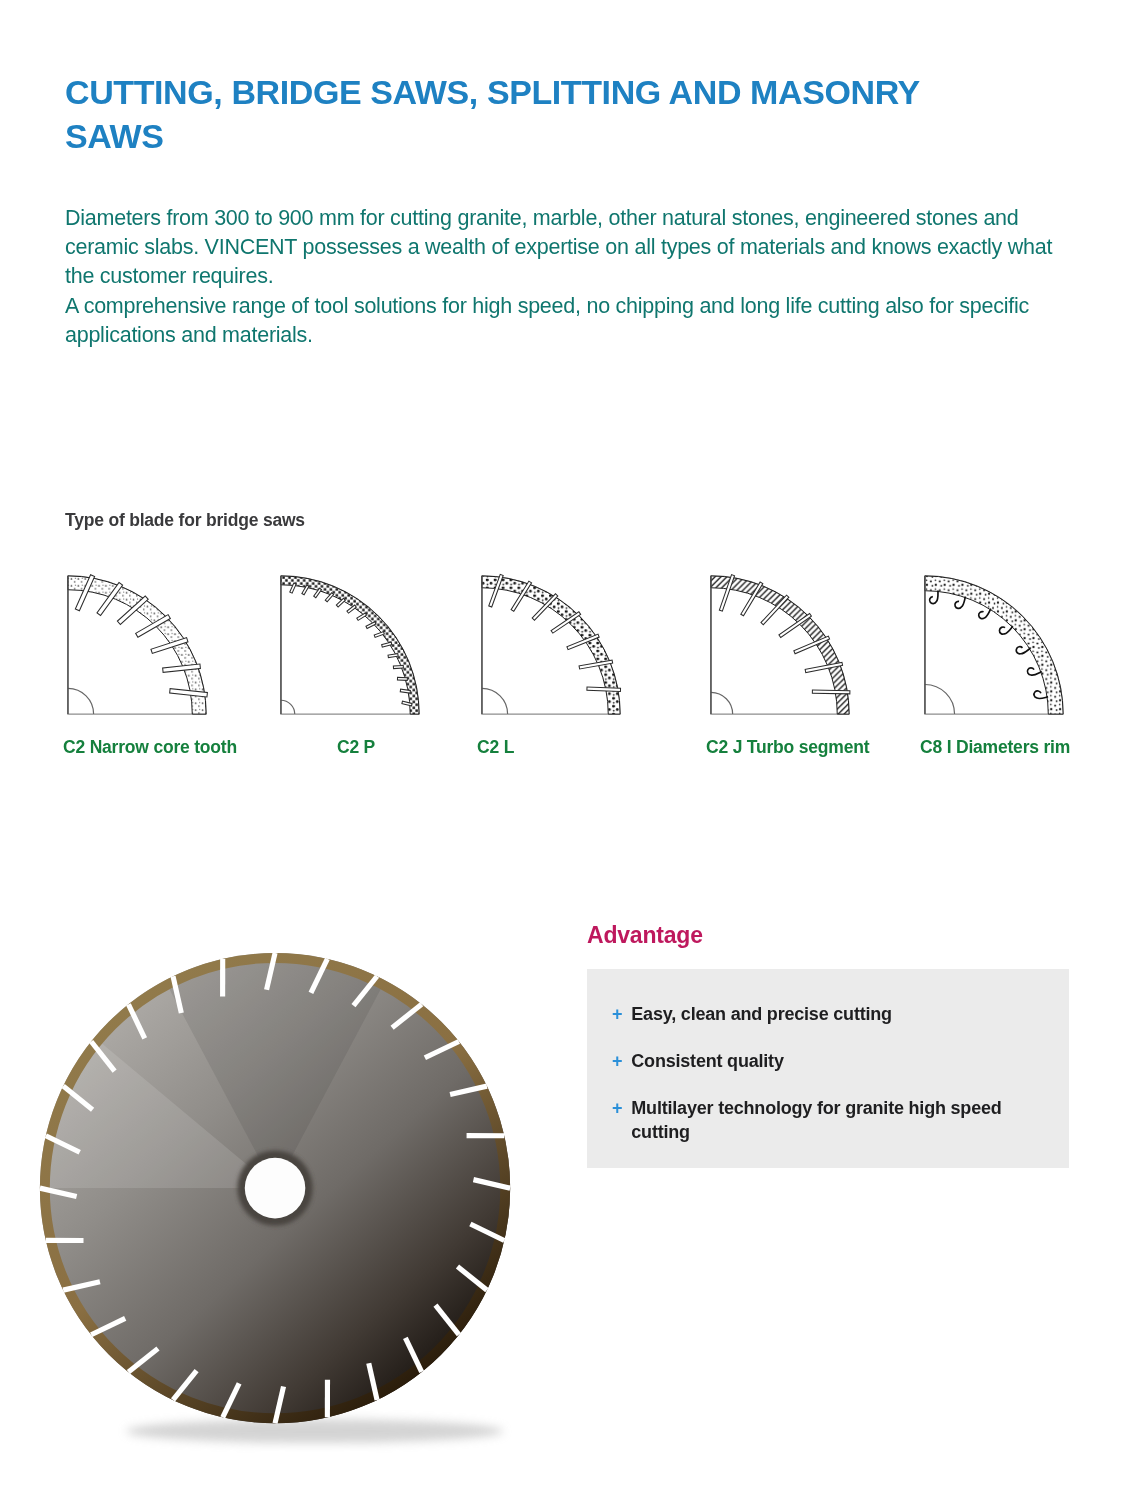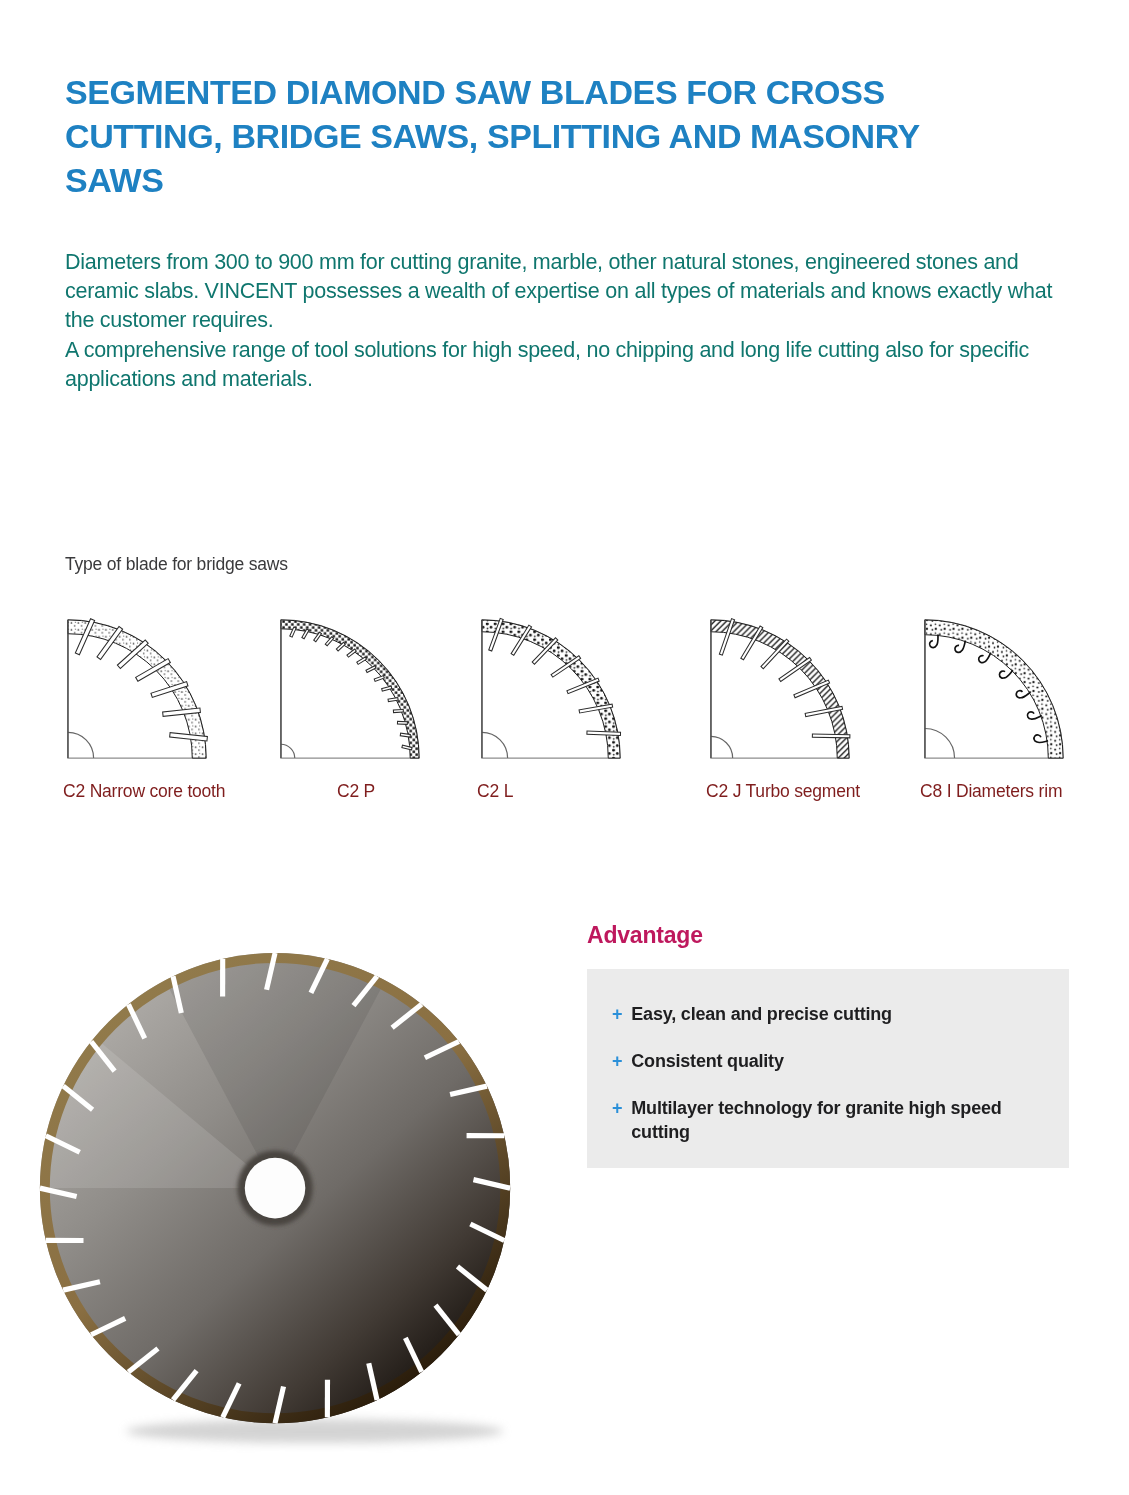--- a/index.html
+++ b/index.html
@@ -24,37 +24,37 @@
     width:1008px;
     color:#0f766e;
     font-size:21.5px;
     line-height:29.2px;
     letter-spacing:-0.25px;
   }
   .section-label{
     margin:160px 0 0 65px;
     color:#3a3a3c;
     font-size:17.5px;
-    font-weight:normal;
+    font-weight:bold;
     letter-spacing:-0.2px;
   }
   .blade-row{
     position:relative;
     margin-top:38px;
     height:210px;
   }
   .blade-fig{
     position:absolute;top:0;margin:0;
     width:160px;
   }
   .blade-fig .cap{
     margin-top:16px;
-    color:#7f1d1d;
+    color:#15803d;
     font-size:17.5px;
-    font-weight:normal;
+    font-weight:bold;
     white-space:nowrap;
     letter-spacing:-0.2px;
   }
   .pos0{left:63px;}
   .pos1{left:276px;text-align:center;}
   .pos2{left:477px;}
   .pos3{left:706px;}
   .pos4{left:920px;}
 
   .photo-wrap{
@@ -130,21 +130,20 @@
       <circle cx="6.6" cy="1.4" r="0.8" fill="#222"></circle>
       <circle cx="7" cy="6" r="1.2" fill="#222"></circle>
       <circle cx="3.5" cy="7" r="0.9" fill="#222"></circle>
     </pattern>
   </defs>
 </svg>
 
 <div class="page">
 
   <h1 class="headline">
-    <div>SEGMENTED DIAMOND SAW BLADES FOR CROSS</div>
     <div>CUTTING, BRIDGE SAWS, SPLITTING AND MASONRY</div>
     <div>SAWS</div>
   </h1>
 
   <div class="intro">
     <span>Diameters from 300 to 900 mm for cutting granite, marble, other natural stones, engineered stones and ceramic slabs. VINCENT possesses a wealth of expertise on all types of materials and knows exactly what the customer requires.</span><br>
     <span>A comprehensive range of tool solutions for high speed, no chipping and long life cutting also for specific applications and materials.</span>
   </div>
 
   <div class="section-label">Type of blade for bridge saws</div>

